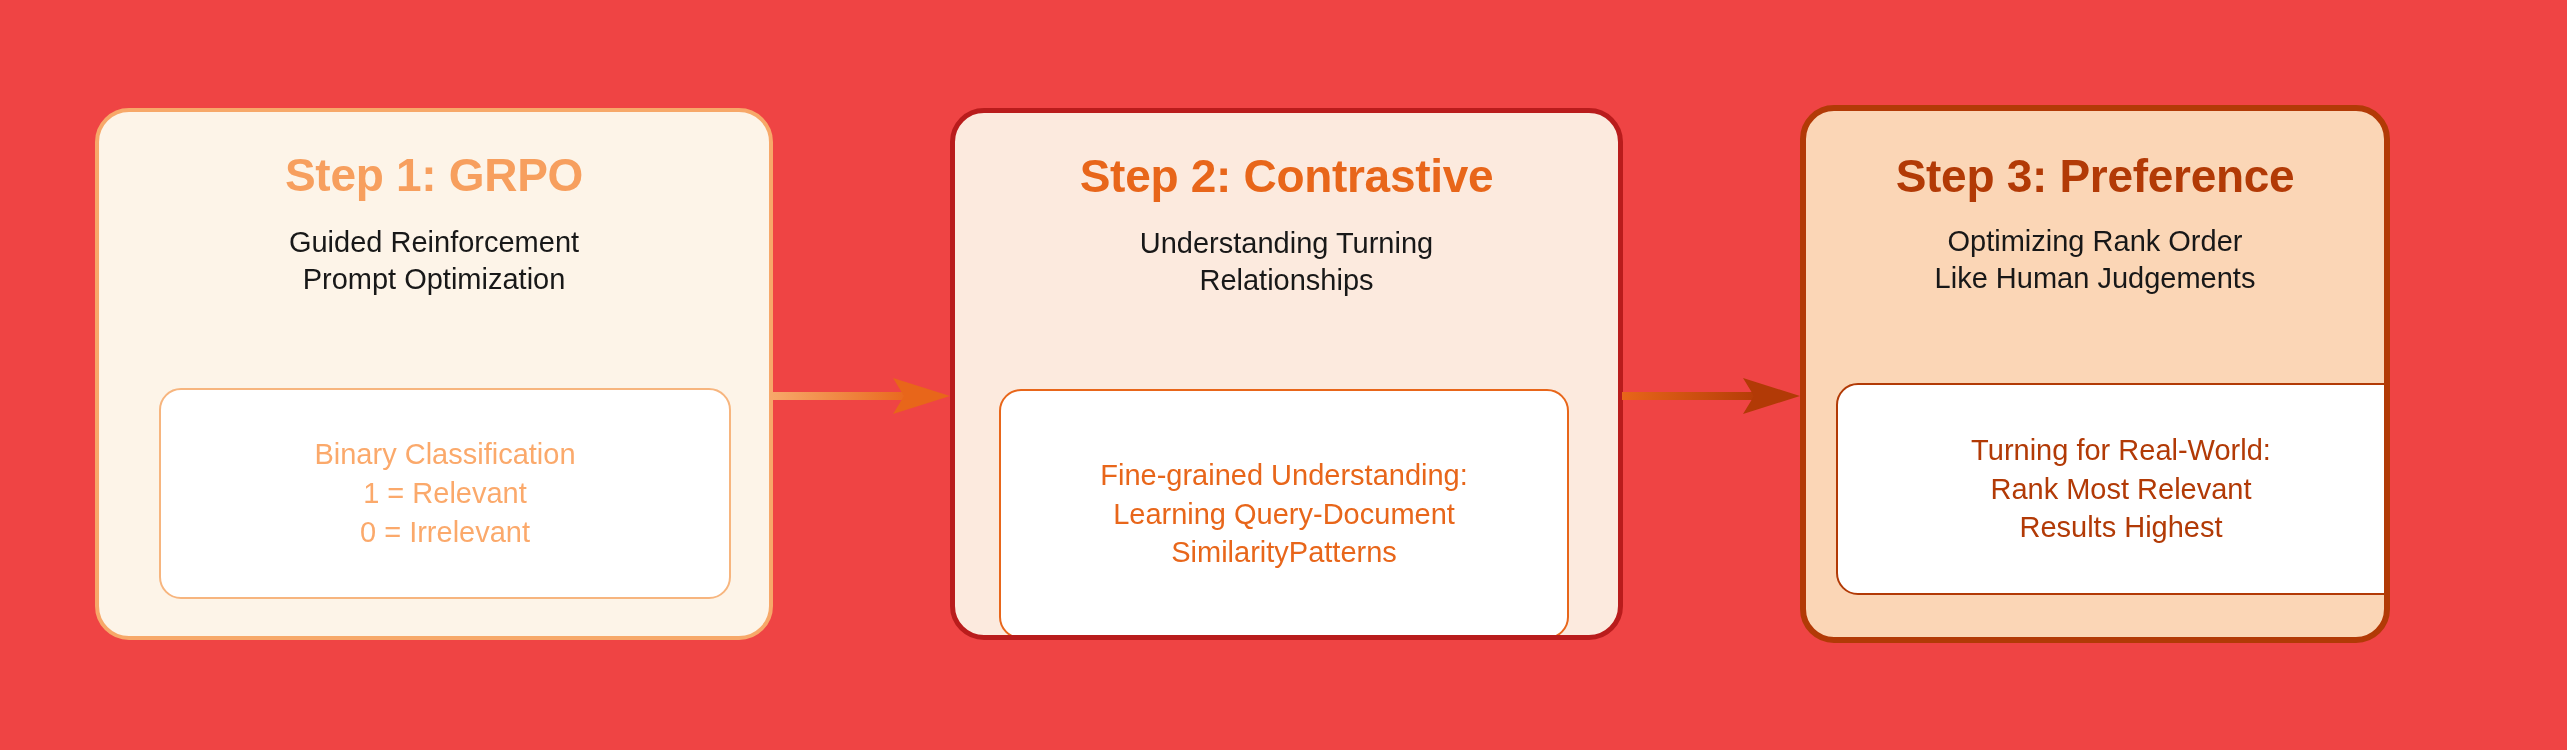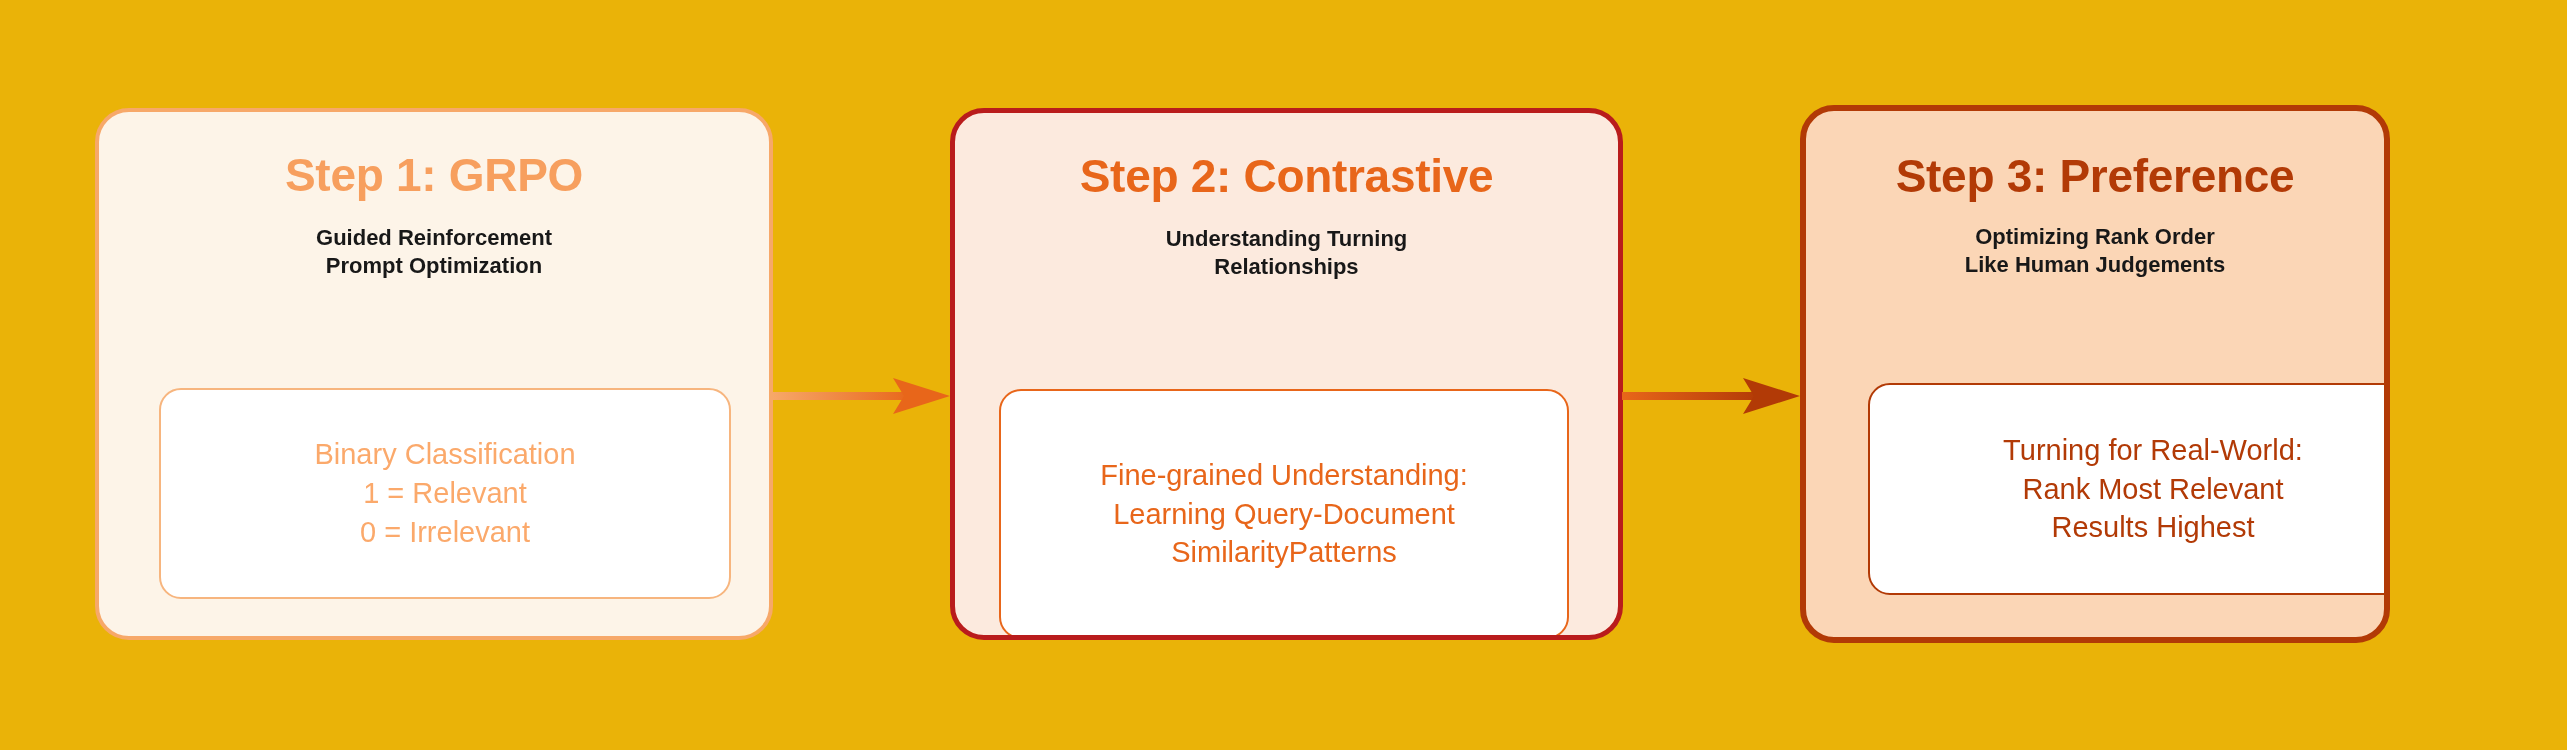--- a/index.html
+++ b/index.html
@@ -12,21 +12,21 @@
     height: 750px;
     background: #ffffff;
     font-family: "Liberation Sans", "DejaVu Sans", sans-serif;
     overflow: hidden;
   }
 
   #diagram-root {
     position: relative;
     width: 2567px;
     height: 750px;
-    background: #eab308;
+    background: #ef4444;
   }
 
   
   .step-card {
     position: absolute;
     box-sizing: border-box;
     border-radius: 34px;
     display: flex;
     flex-direction: column;
     align-items: center;
@@ -64,22 +64,22 @@
     letter-spacing: -0.3px;
     text-align: center;
     white-space: nowrap;
     line-height: 1;
   }
   .card-1 .card-title { color: #f79f5e; margin-top: 40px; }
   .card-2 .card-title { color: #e8661a; margin-top: 40px; }
   .card-3 .card-title { color: #b23a06; margin-top: 42px; }
 
   .card-subtitle {
-    font-size: 22px;
-    font-weight: 700;
+    font-size: 29px;
+    font-weight: 400;
     color: #181818;
     text-align: center;
     line-height: 1.28;
     margin-top: 26px;
     white-space: pre-line;
   }
   .card-3 .card-subtitle { margin-top: 24px; }
 
   
   .inner-box {
@@ -111,21 +111,21 @@
   .card-2 .inner-box {
     left: 44px;
     top: 276px;
     width: 570px;
     height: 250px;
     border: 2px solid #e8661a;
   }
   .card-2 .inner-text { color: #e8661a; }
 
   .card-3 .inner-box {
-    left: 62px;
+    left: 30px;
     top: 272px;
     width: 570px;
     height: 212px;
     border: 2px solid #b23a06;
   }
   .card-3 .inner-text { color: #b23a06; }
 
   
   .arrow {
     position: absolute;

